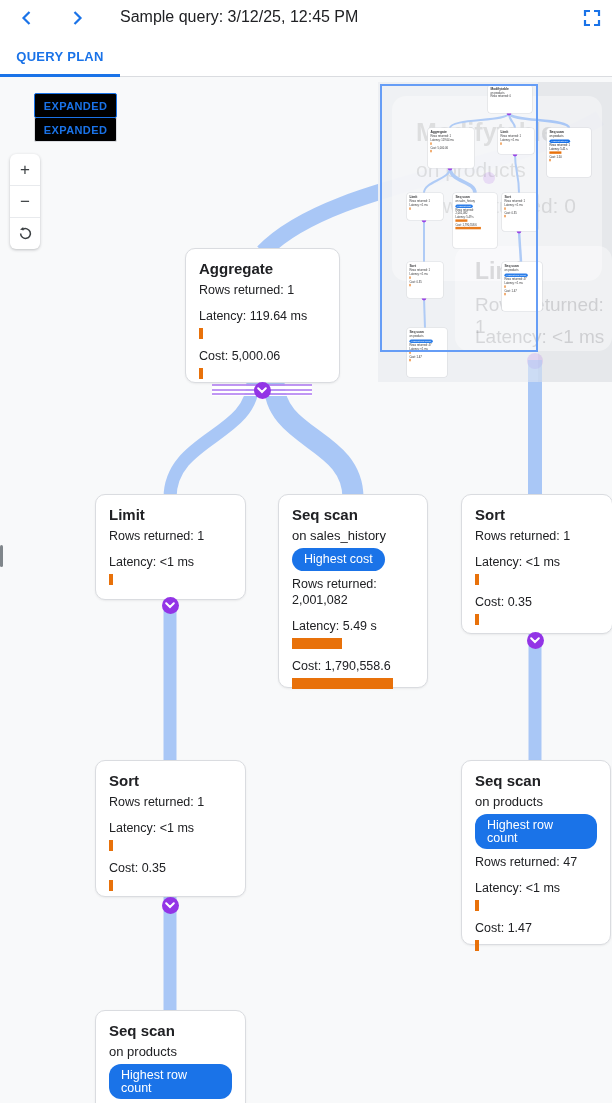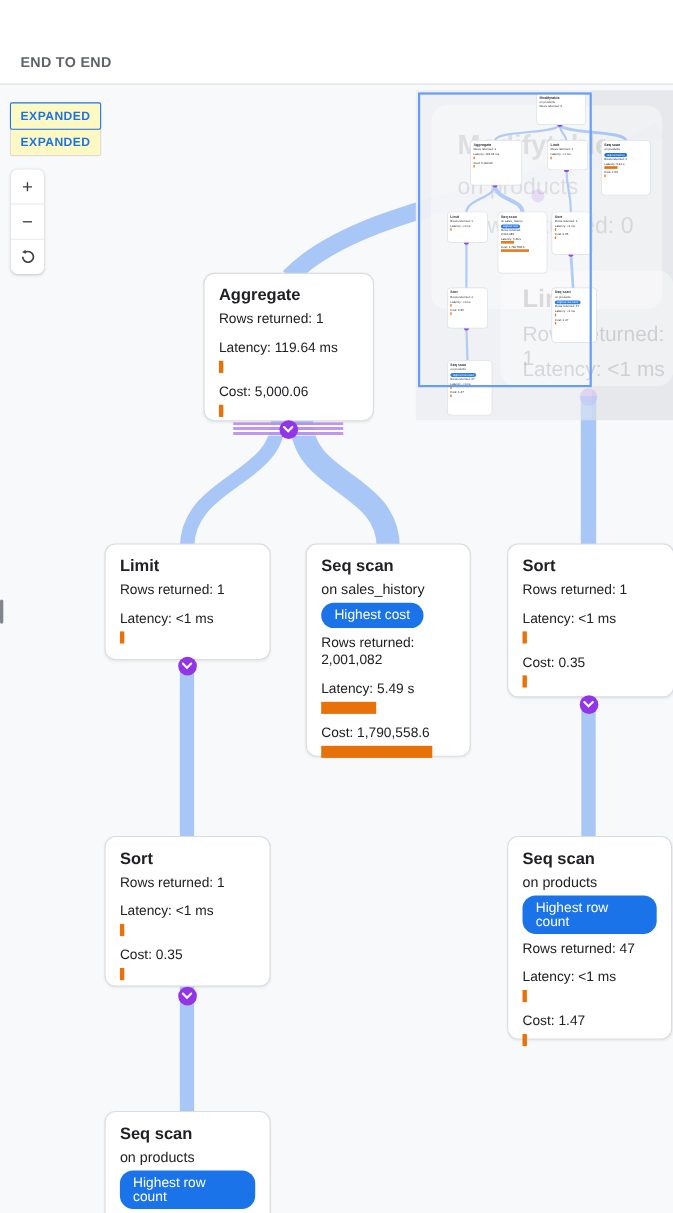--- a/index.html
+++ b/index.html
@@ -17,21 +17,21 @@
        font-size:13px;font-weight:700;letter-spacing:.3px;color:#5f6368;cursor:pointer;}
   .tab.active{color:#1a73e8;}
   .tab.active::after{content:"";position:absolute;left:0;right:0;bottom:-1px;height:3px;background:#1a73e8;}
   
   .canvas{position:absolute;left:0;top:76px;width:612px;height:1027px;background:#f8f9fa;}
   .stage{position:absolute;left:0;top:0;width:612px;height:1103px;}
   svg.edges{position:absolute;left:0;top:0;z-index:1;}
   
   .vtoggle{position:absolute;left:9px;top:93px;width:83px;z-index:10;}
   .vbtn{box-sizing:border-box;width:83px;height:25px;display:flex;align-items:center;justify-content:center;
-        font-size:11px;font-weight:700;letter-spacing:.4px;color:#1a73e8;background:#fef9c3;cursor:pointer;}
+        font-size:11px;font-weight:700;letter-spacing:.4px;color:#1a73e8;background:#000000;cursor:pointer;margin-left:25px;}
   .vbtn.sel{border:1px solid #1a73e8;border-radius:2px;position:relative;z-index:2;}
   .vbtn.unsel{border:1px solid #dadce0;border-radius:2px;margin-top:-1px;}
   
   .zoomctl{position:absolute;left:10px;top:154px;width:30px;z-index:10;background:#fff;border-radius:6px;
            box-shadow:0 1px 3px rgba(60,64,67,.3);overflow:hidden;}
   .zcell{width:30px;height:31px;display:flex;align-items:center;justify-content:center;font-size:17px;
          color:#3c4043;cursor:pointer;}
   .zdiv{height:1px;background:#e8eaed;}
   
   .card{position:absolute;box-sizing:border-box;background:#fff;border:1px solid #dadce0;border-radius:10px;
@@ -68,23 +68,35 @@
   .m-tick{width:4px;height:8px;background:#e8710a;margin-top:2px;}
   .m-bar{height:8px;background:#e8710a;margin-top:2px;}
   
   .lscroll{position:absolute;left:0;top:545px;width:3px;height:22px;background:#80868b;border-radius:2px;z-index:15;}
 </style>
 </head>
 <body>
 
 <div id="app">
 
+  <div class="header">
+    <svg class="hicon" style="left:18px" viewBox="0 0 18 18">
+      <polyline points="11.5,3 5.5,9 11.5,15" fill="none" stroke="#1a73e8" stroke-width="2.2"></polyline>
+    </svg>
+    <svg class="hicon" style="left:68px" viewBox="0 0 18 18">
+      <polyline points="6.5,3 12.5,9 6.5,15" fill="none" stroke="#1a73e8" stroke-width="2.2"></polyline>
+    </svg>
+    <div class="htitle">Sample query: 3/12/25, 12:45 PM</div>
+    <svg class="hicon" style="left:583px;top:9px" viewBox="0 0 18 18">
+      <path d="M2 7 V2 H7 M11 2 H16 V7 M16 11 V16 H11 M7 16 H2 V11" fill="none" stroke="#1a73e8" stroke-width="2.2"></path>
+    </svg>
+  </div>
 
   <div class="tabbar">
-    <div class="tab">END TO END</div>
+    <div class="tab active">QUERY PLAN</div>
   </div>
 
   <div class="canvas"></div>
 
   <div class="stage">
 
     <svg class="edges" width="612" height="1103">
       <path d="M 600 118 C 510 172, 330 182, 263 252" stroke="#a9c7f6" stroke-width="16" fill="none"></path>
       <path d="M 253 382 C 253 436, 170 438, 170 498" stroke="#a9c7f6" stroke-width="13" fill="none"></path>
       <path d="M 274 382 C 274 440, 353 438, 353 498" stroke="#a9c7f6" stroke-width="21" fill="none"></path>

